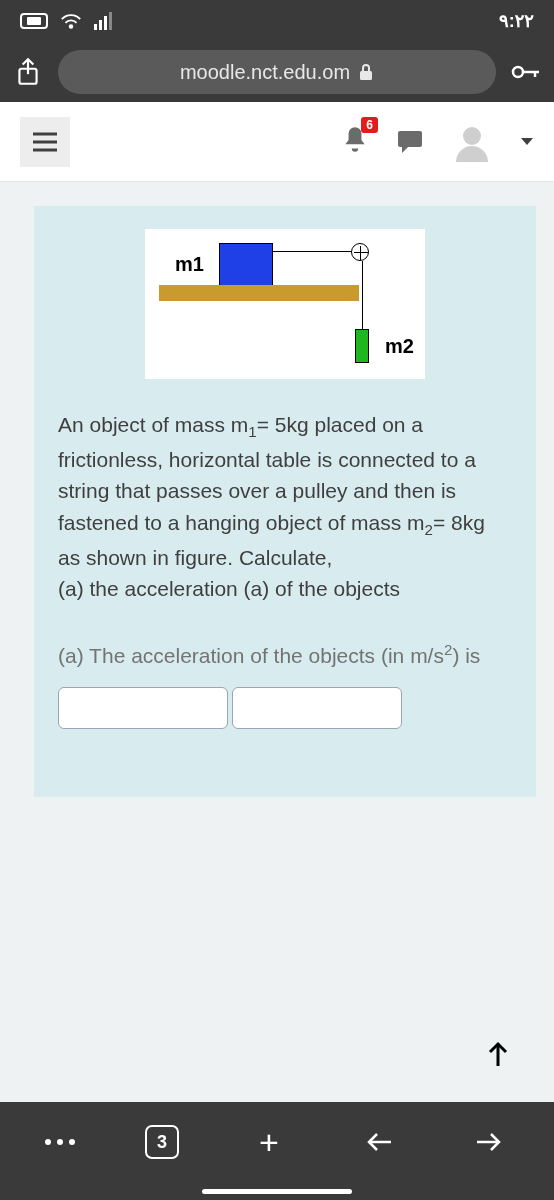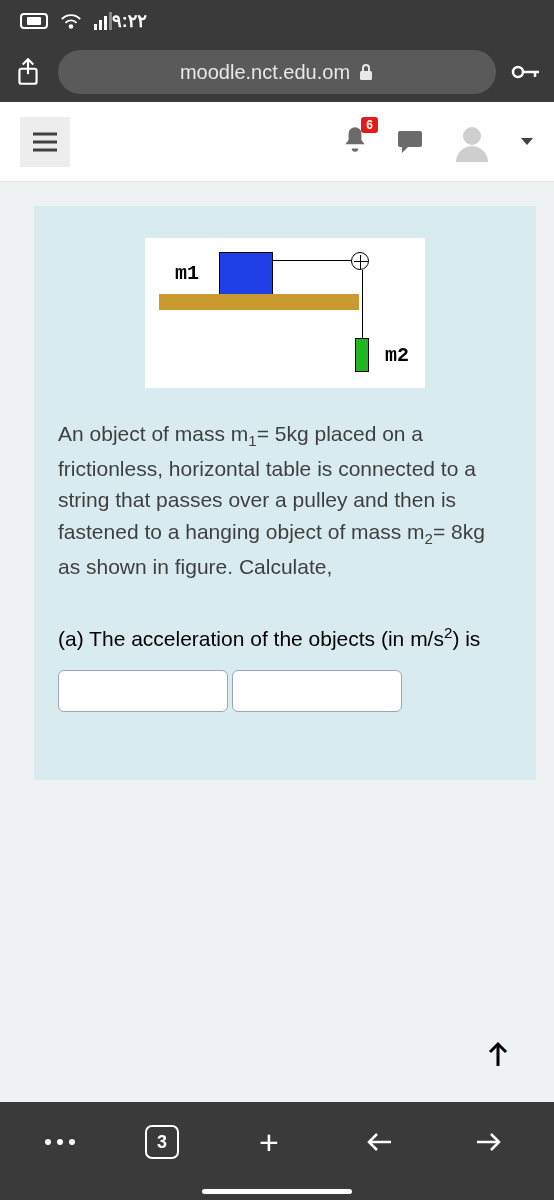--- a/index.html
+++ b/index.html
@@ -9,21 +9,21 @@
     background: #3a3a3a;
     font-family: -apple-system, Helvetica, Arial, sans-serif;
     overflow: hidden;
     position: relative;
   }
   .status-bar {
     height: 42px;
     background: #3a3a3a;
     display: flex;
     align-items: center;
-    justify-content: flex-start;
+    justify-content: space-between;
     padding: 0 20px;
     color: #fff;
   }
   .status-left { display: flex; align-items: center; gap: 12px; }
   .status-rect {
     width: 28px; height: 16px; border: 2px solid #fff; border-radius: 4px;
     display: flex; align-items: center; justify-content: center;
   }
   .status-rect-inner { width: 14px; height: 8px; background: #fff; border-radius: 1px; }
   .signal-bars { display: flex; align-items: flex-end; gap: 2px; }
@@ -80,23 +80,22 @@
     min-height: 920px;
   }
   .question-card {
     background: #d8ecf0;
     padding: 20px 24px 40px 24px;
   }
   .figure {
     background: #fff;
     width: 280px;
     height: 150px;
-    margin: 12px auto 30px auto;
+    margin: 3px auto 30px auto;
     position: relative;
-    font-family: Liberation Mono, monospace;
   }
   .figure .table-top {
     position: absolute;
     left: 14px; top: 56px;
     width: 200px; height: 16px;
     background: #c99a2e;
   }
   .figure .block-m1 {
     position: absolute;
     left: 74px; top: 14px;
@@ -143,26 +142,26 @@
   }
   .figure .m2-label {
     position: absolute;
     left: 240px; top: 106px;
     font-weight: 700; font-size: 20px;
   }
   .qtext {
     color: #3f3f3f;
     font-size: 21px;
     line-height: 1.5;
-    margin-bottom: 8px;
+    margin-bottom: 34px;
   }
   .sub { font-size: 0.72em; vertical-align: sub; }
   .sup { font-size: 0.72em; vertical-align: super; }
   .answer-block {
-    color: #000000;
+    color: #737373;
     font-size: 21px;
     line-height: 1.5;
     margin-bottom: 10px;
   }
   .answer-input {
     width: 170px;
     height: 42px;
     border: 1px solid #9aa6b2;
     border-radius: 6px;
     background: #fff;
@@ -294,21 +293,21 @@
         <div class="string-h"></div>
         <div class="table-top"></div>
         <div class="pulley"></div>
         <div class="string-v"></div>
         <div class="block-m2"></div>
         <div class="m2-label">m2</div>
       </div>
 
       <div class="qtext">
         <span>An object of mass m</span><span class="sub">1</span><span>= 5kg placed on a frictionless, horizontal table is connected to a string that passes over a pulley and then is fastened to a hanging object of mass m</span><span class="sub">2</span><span>= 8kg as shown in figure. Calculate,</span><br>
-        <br>
+        <span>(a) the acceleration (a) of the objects</span><br>
       </div>
 
       <div class="answer-block">
         <span>(a) The acceleration of the objects (in m/s</span><span class="sup">2</span><span>) is</span>
       </div>
       <input class="answer-input" type="text" value="" style="">
 
       <input class="answer-input" type="text" value="" style="">
 
     </div>

